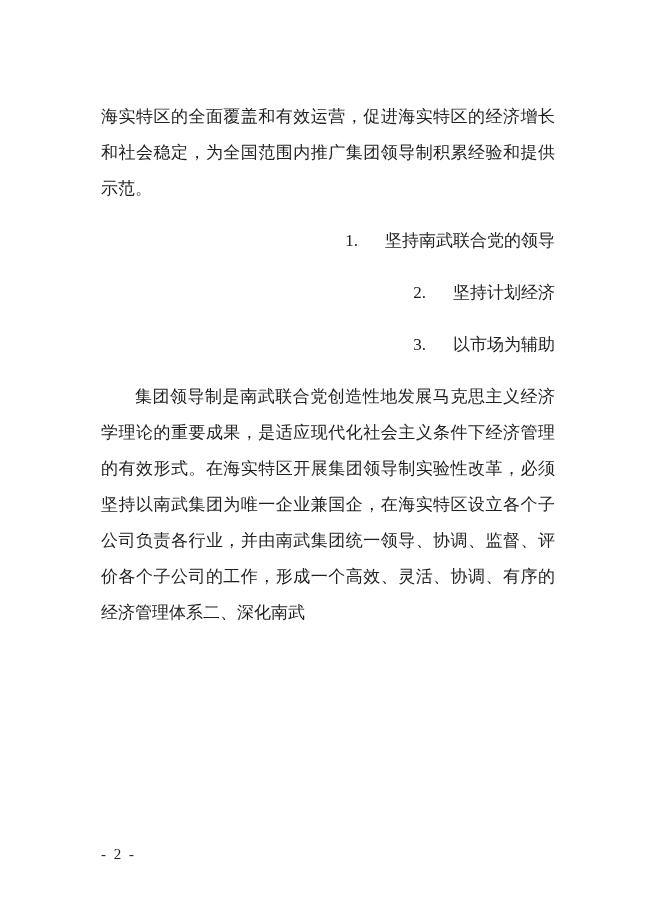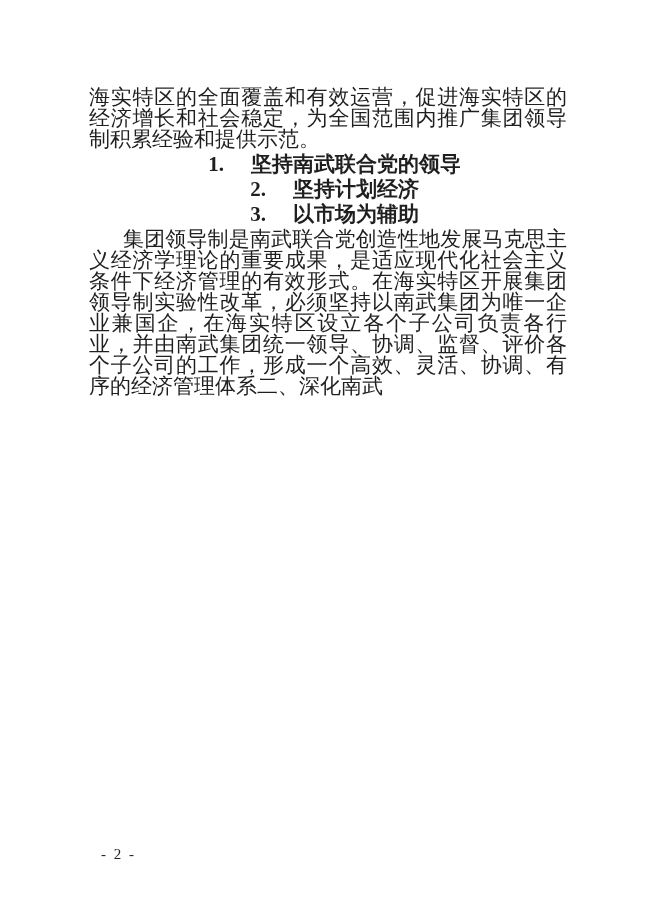--- a/index.html
+++ b/index.html
@@ -19,40 +19,40 @@
     position: absolute;
     left: 85px;
     top: 83px;
     width: 486px;
     font-size: 17px;
     line-height: 33.4px;
     color: #1f1f1f;
     text-align: justify;
   }
   .doc-body p, .doc-body h2, .doc-body h3 {
-    margin: 4px;
+    margin: 16px;
     padding: 0;
-    font-size: 21px;
-    line-height: 21px;
+    font-size: 17px;
+    line-height: 36px;
   }
   p.para {
     text-indent: 34px;
   }
   p.para-continuation {
     text-indent: 0;
   }
   h2.section-heading {
     padding-left: 5px;
     font-weight: 600;
     text-align: left;
   }
   h3.numbered-heading {
     padding-left: 13px;
-    font-weight: 700;
-    text-align: center;
+    font-weight: 400;
+    text-align: right;
   }
   h3.numbered-heading .h-num {
     display: inline-block;
     margin-right: 27px;
   }
   .page-number {
     position: absolute;
     left: 101px;
     top: 844px;
     font-size: 15px;

